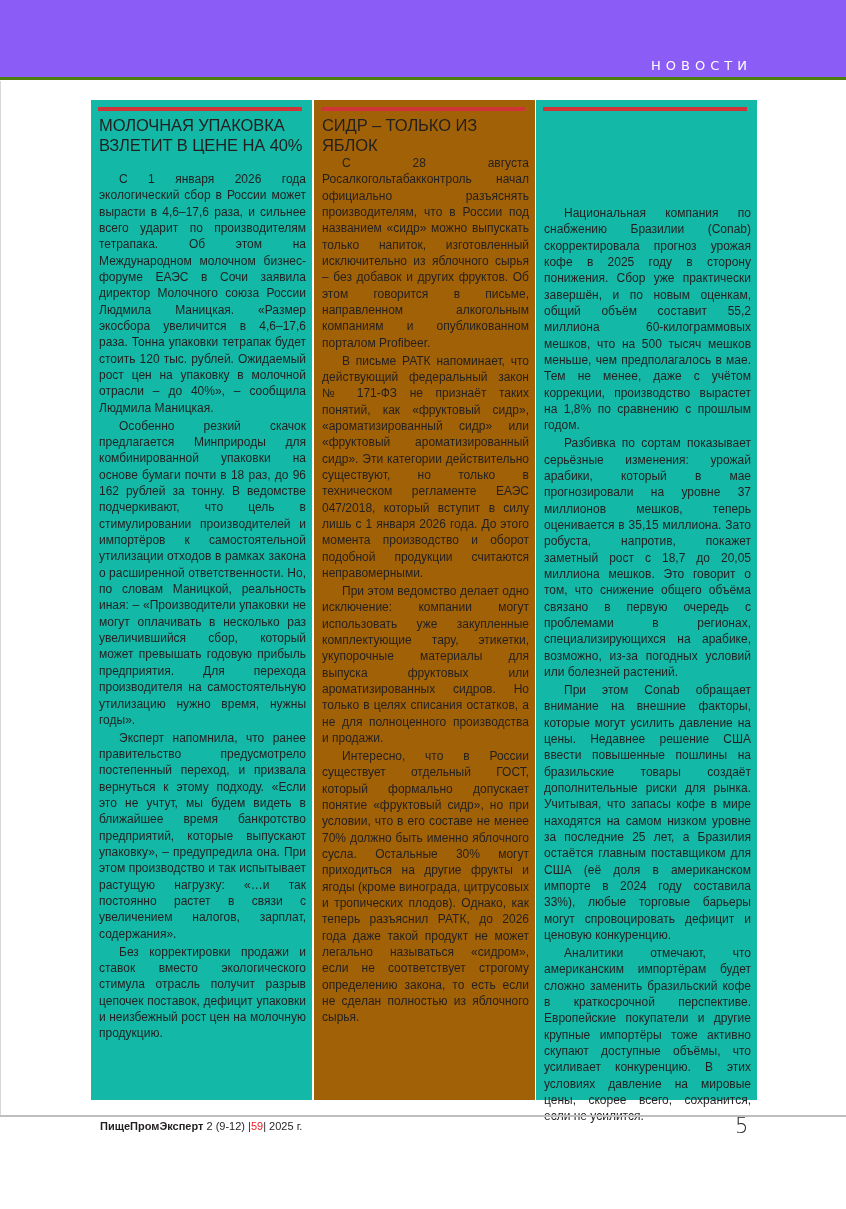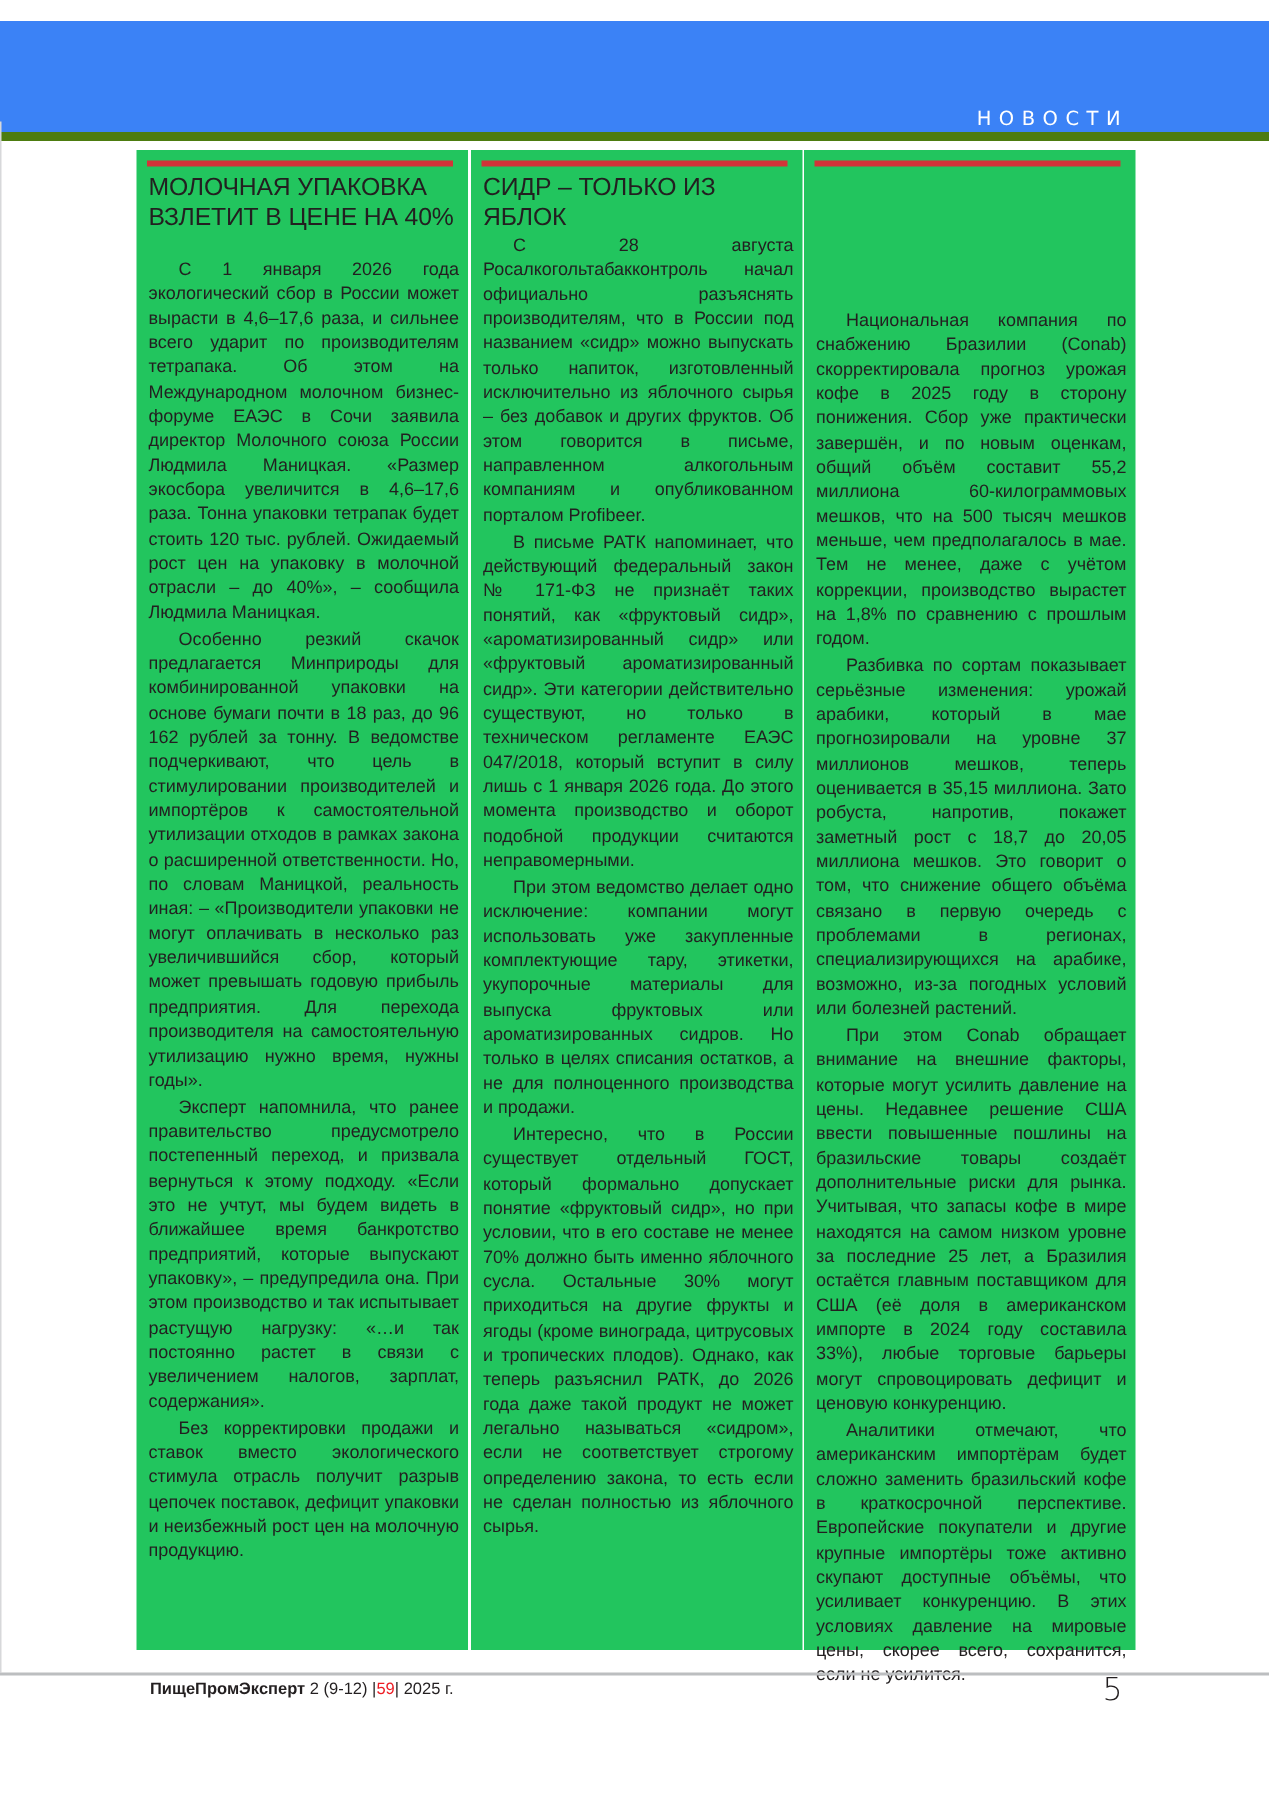--- a/index.html
+++ b/index.html
@@ -1,37 +1,37 @@
 <!DOCTYPE html>
 <html><head>
   <meta charset="utf-8">
   <style>
     * { margin: 0; padding: 0; box-sizing: border-box; }
     html, body { width: 846px; height: 1209px; background: #ffffff; overflow: hidden; }
     body { position: relative; font-family: "DejaVu Sans", "Liberation Sans", sans-serif; color: #231f20; }
 
     .top-band {
-      position: absolute; left: 0; top: 14px; width: 846px; height: 80px;
-      background: #3b82f6; border-bottom: 6px solid #4d7c0f;
+      position: absolute; left: 0; top: 0; width: 846px; height: 80px;
+      background: #8b5cf6; border-bottom: 3px solid #4d7c0f;
     }
     .section-label {
       position: absolute; right: 94px; top: 58px;
       color: #ffffff; font-size: 13px; letter-spacing: 5px;
       font-family: "DejaVu Sans", sans-serif;
     }
 
     .left-rule {
       position: absolute; left: 0; top: 81px; width: 1px; height: 1034px; background: #d7d8da;
     }
 
     .col {
       position: absolute; top: 100px; width: 221px; height: 1000px;
     }
-    .col.gray { background: #22c55e; }
-    .col.white { background: #22c55e; }
+    .col.gray { background: #14b8a6; }
+    .col.white { background: #a16207; }
     .col-1 { left: 91px; }
     .col-2 { left: 314px; }
     .col-3 { left: 536px; }
 
     .red-bar {
       position: absolute; left: 7px; top: 7px; width: 204px; height: 4px; background: #d13438;
     }
     .headline {
       position: absolute; left: 8px; top: 15px; width: 208px;
       font-family: "Liberation Sans", sans-serif; font-weight: normal;

